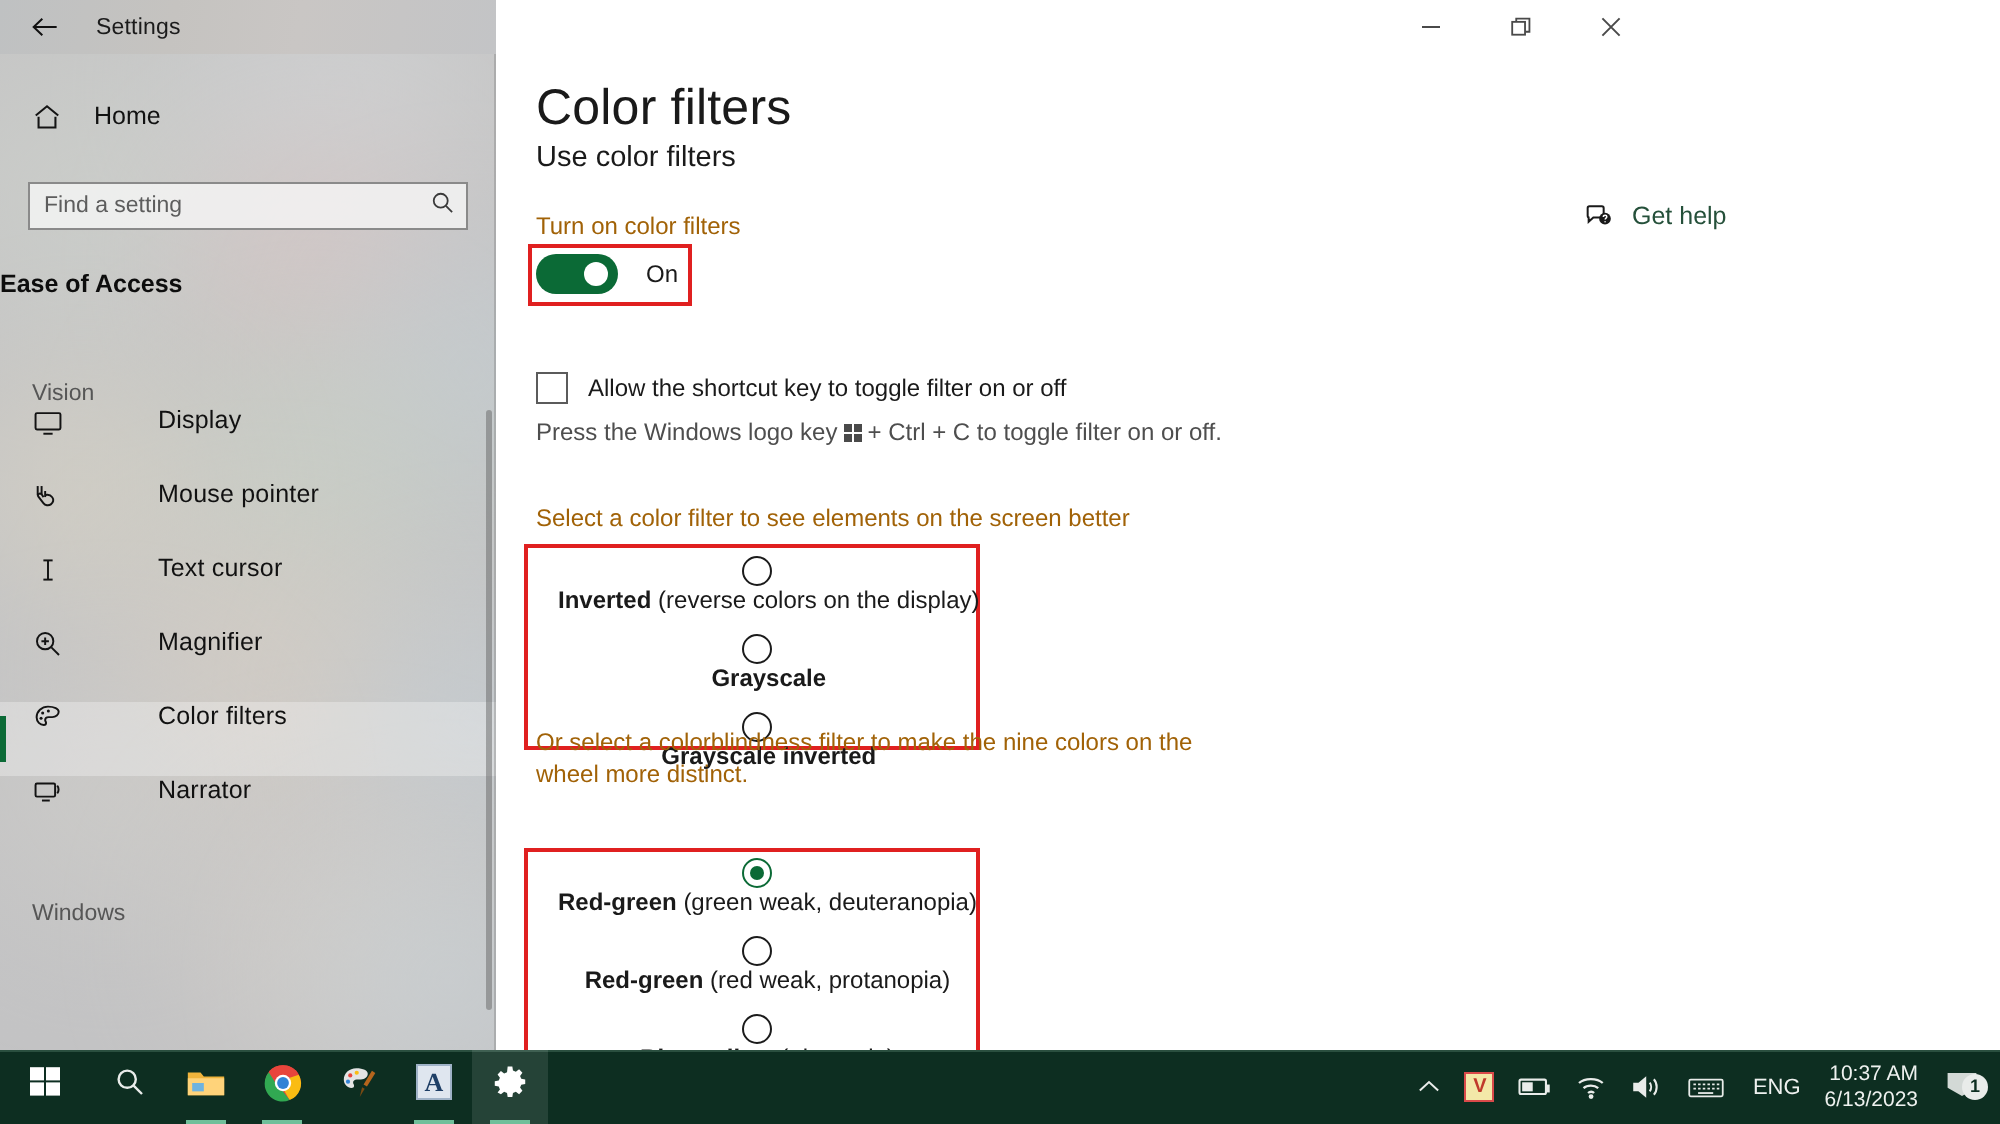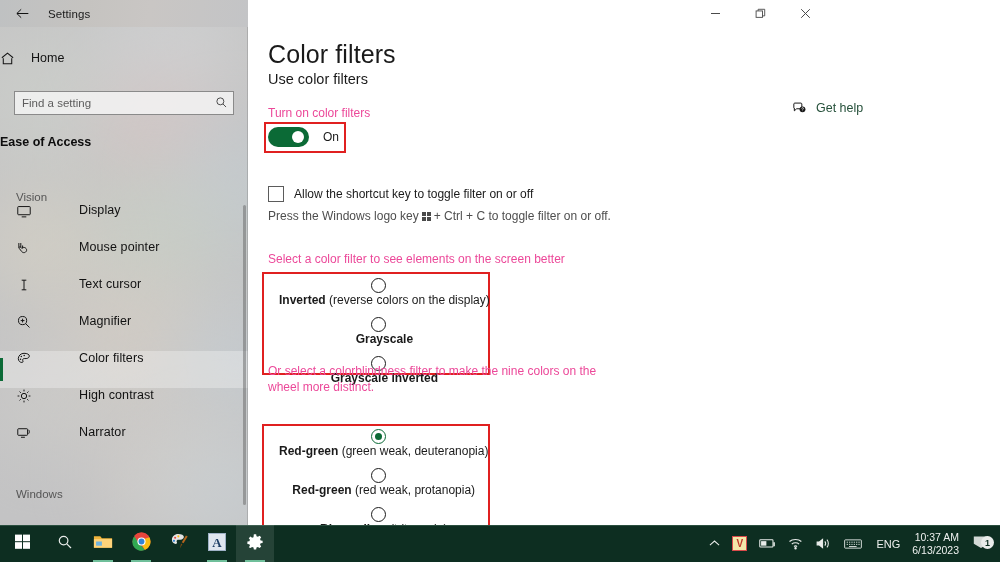--- a/index.html
+++ b/index.html
@@ -45,21 +45,21 @@
     background:#c2c2c2;
   }
   .blob { position:absolute; border-radius:50%; filter:blur(34px); opacity:.55; }
   .sb-overlay {
     position:absolute; inset:0;
     background:linear-gradient(180deg,rgba(200,200,200,.55),rgba(196,196,198,.5));
   }
   .sb-content { position:absolute; inset:0; padding-top:27px; }
 
   .sb-home {
-    display:flex; align-items:center; height:34px; margin:14px 0 0 0; padding-left:0;
+    display:flex; align-items:center; height:34px; margin:14px 0 0 0; padding-left:16px;
   }
   .sb-home .ico { width:24px; color:#141414; display:flex; align-items:center; }
   .sb-home .lbl { font-size:12.5px; color:#121212; margin-left:7px; }
 
   .searchwrap { margin:16px 14px 0 14px; position:relative; }
   .searchbox {
     width:220px; height:24px; background:rgba(247,247,247,.78);
     border:1px solid #8a8a8a; font-size:11.5px; color:#5a5a5a;
     padding:0 24px 0 7px; font-family:"Liberation Sans", sans-serif;
     outline:none;
@@ -110,21 +110,21 @@
   .page-sub {
     position:absolute; left:20px; top:44px; font-size:14.5px; color:#1a1a1a;
   }
 
   .gethelp {
     position:absolute; left:544px; top:74px; display:flex; align-items:center; gap:9px;
   }
   .gethelp .gh-ico { color:#1a1a1a; display:flex; }
   .gethelp .gh-lbl { font-size:12.5px; color:#25503a; }
 
-  .lbl-sm { font-size:12px; color:#ec4899; }
+  .lbl-sm { font-size:12px; color:#a16207; }
 
   .toggle-label { position:absolute; left:20px; top:79px; }
 
   .toggle-hl {
     position:absolute; left:16px; top:95px; width:82px; height:31px;
     border:2px solid #e02020;
   }
   .toggle-row {
     position:absolute; left:20px; top:100px; display:flex; align-items:center;
   }
@@ -313,29 +313,20 @@
           <svg width="16" height="16" viewBox="0 0 18 18" fill="none" stroke="currentColor" stroke-width="1.1">
             <path d="M9 2.6c-3.6 0-6.4 2.7-6.4 6 0 2.6 2 4.3 4 4.3.9 0 1.3-.5 1.3-1.1 0-.7-.5-1-.5-1.7 0-.9.8-1.6 1.9-1.6h2.1c2 0 3.6-1.3 3.6-3 0-1.6-2.4-2.9-6-2.9z"></path>
             <circle cx="6" cy="6.2" r=".85" fill="currentColor" stroke="none"></circle>
             <circle cx="9.2" cy="5.1" r=".85" fill="currentColor" stroke="none"></circle>
             <circle cx="5.1" cy="9.2" r=".85" fill="currentColor" stroke="none"></circle>
           </svg>
         </span>
         <span class="lbl">Color filters</span>
       </div>
 
-      <div class="sb-item">
-        <span class="ico">
-          <svg width="16" height="16" viewBox="0 0 18 18" fill="none" stroke="currentColor" stroke-width="1.1">
-            <circle cx="9" cy="9" r="3"></circle>
-            <path d="M9 1.8v2M9 14.2v2M1.8 9h2M14.2 9h2M4 4l1.4 1.4M12.6 12.6 14 14M14 4l-1.4 1.4M5.4 12.6 4 14"></path>
-          </svg>
-        </span>
-        <span class="lbl">High contrast</span>
-      </div>
 
       <div class="sb-item">
         <span class="ico">
           <svg width="16" height="16" viewBox="0 0 18 18" fill="none" stroke="currentColor" stroke-width="1.1">
             <rect x="2" y="4.2" width="11" height="7.4" rx="0.8"></rect>
             <path d="M5.6 13.8h4.4"></path>
             <path d="M14.2 5.4c1 1.2 1 3.2 0 4.4"></path>
           </svg>
         </span>
         <span class="lbl">Narrator</span>

